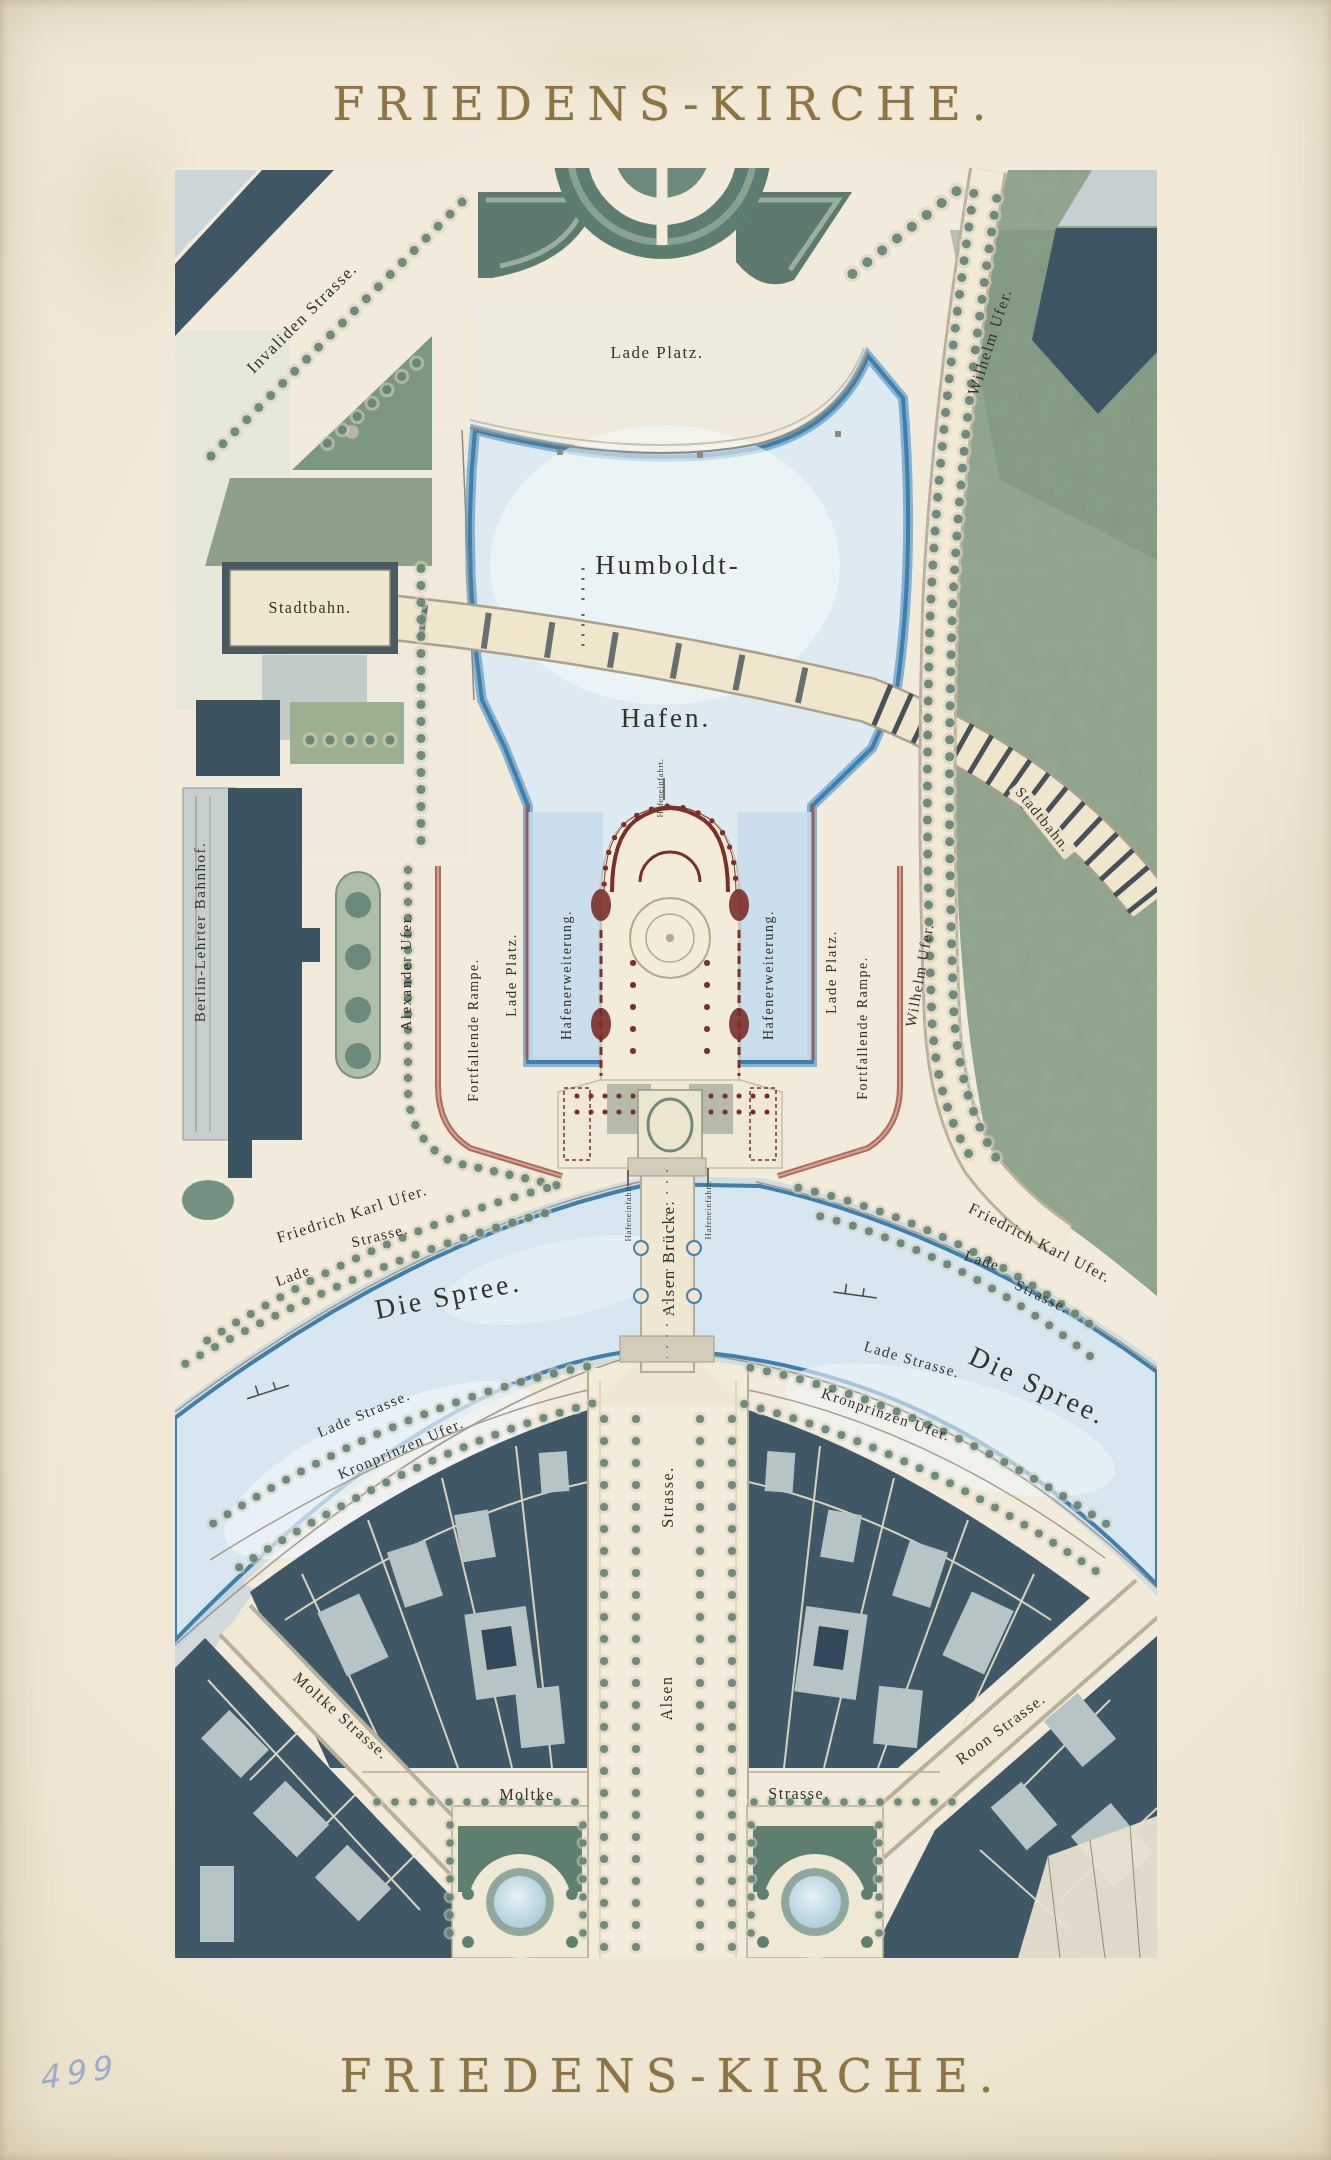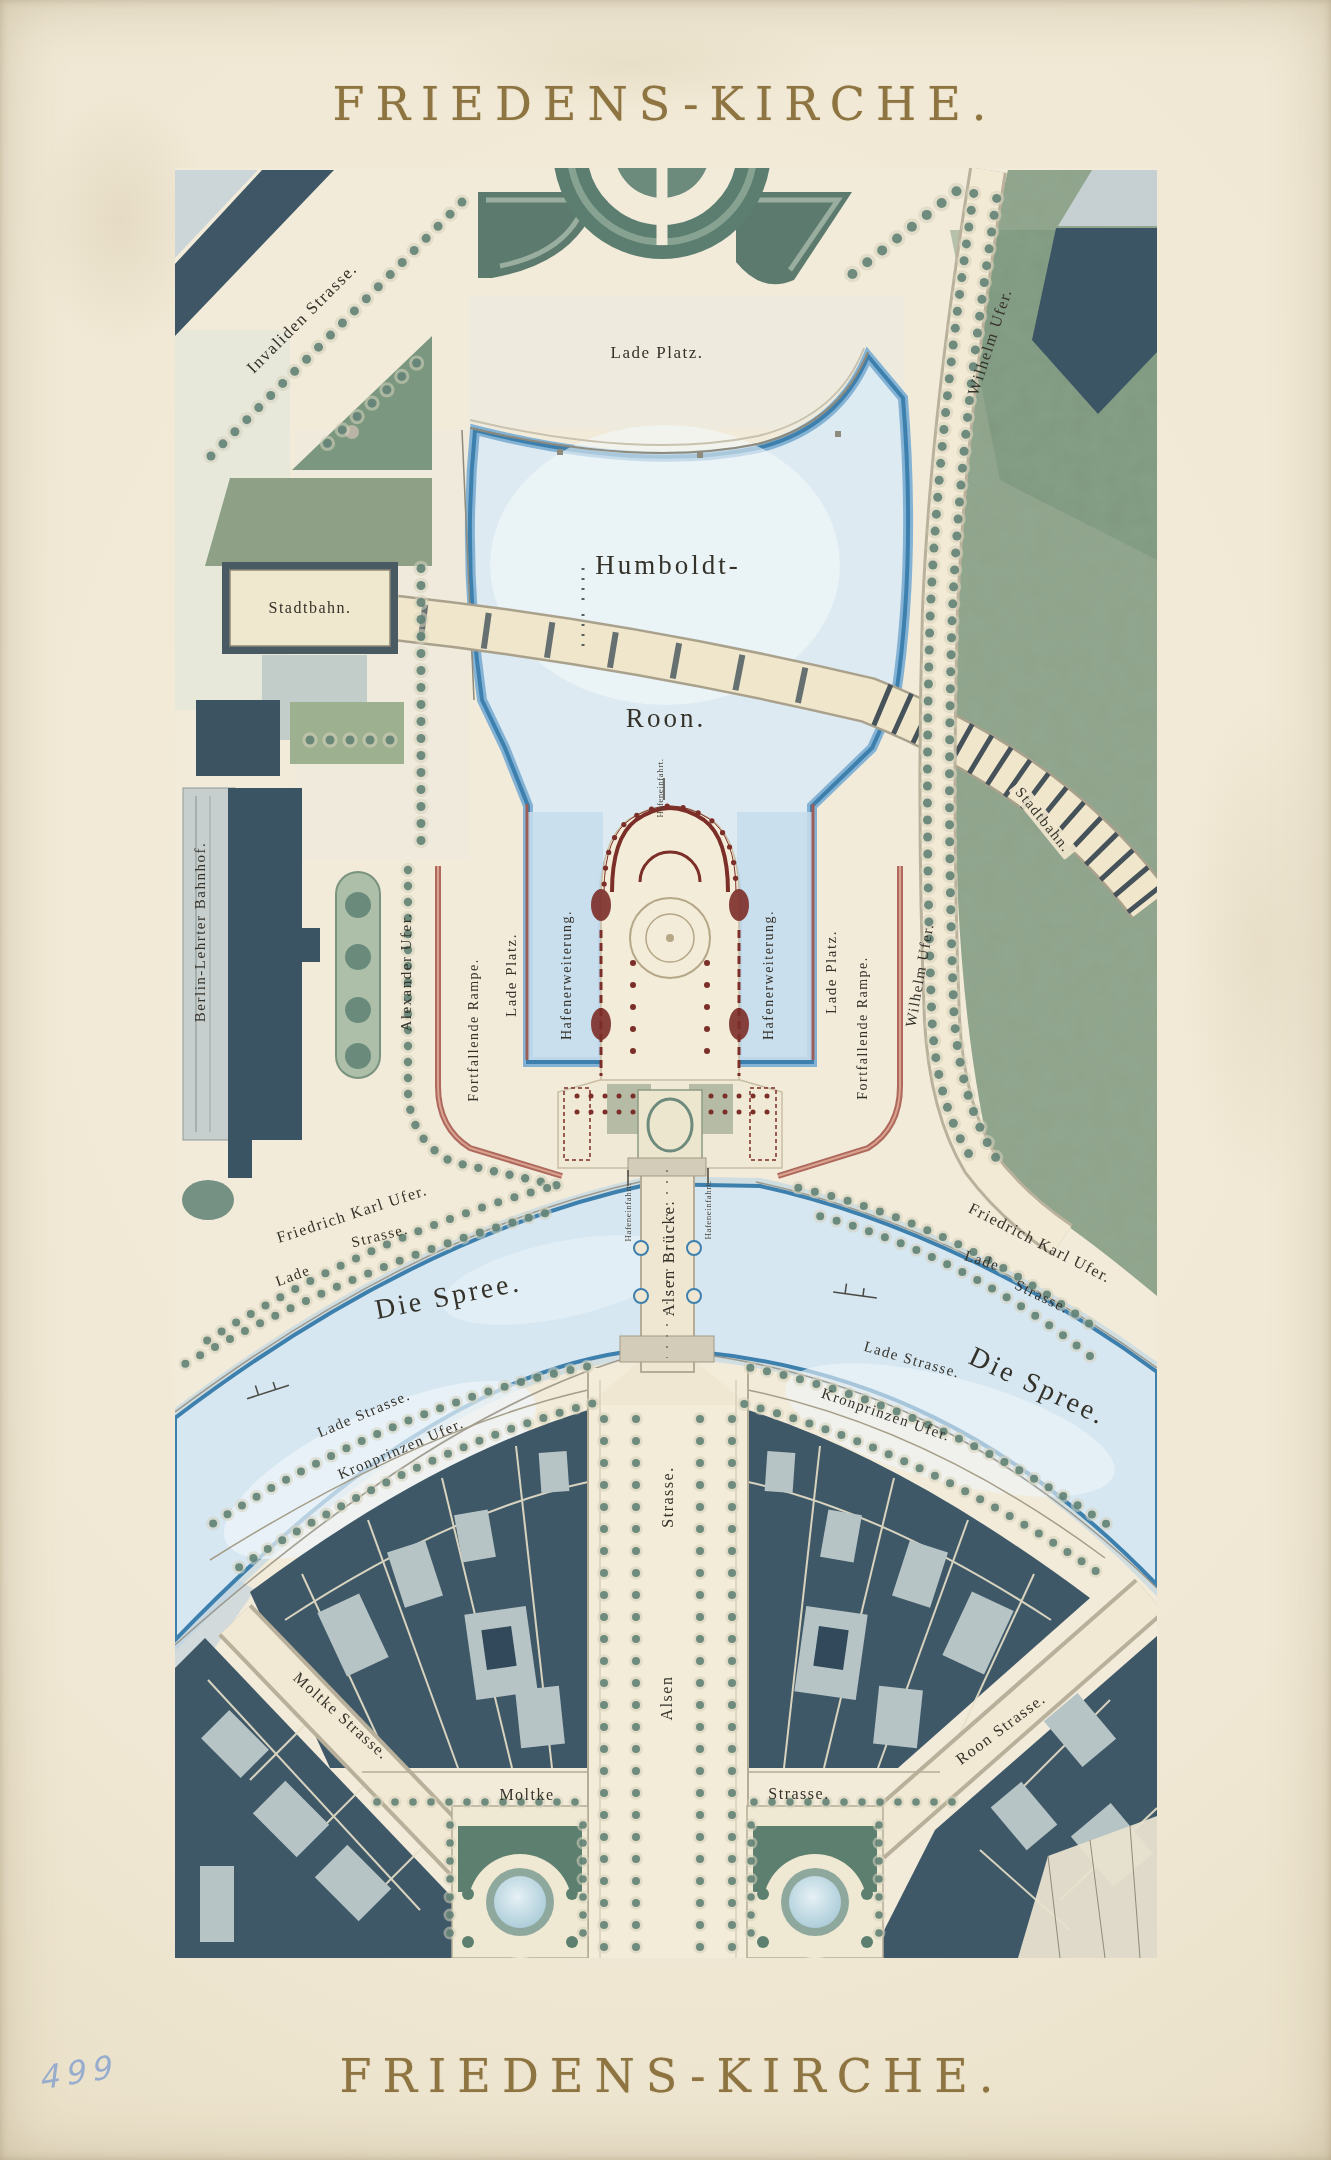--- a/index.html
+++ b/index.html
@@ -1527,21 +1527,21 @@
 
   <div class="title" style="left:665px;top:104px;font-size:46px;">FRIEDENS-KIRCHE.</div>
   <div class="title" style="left:672px;top:2076px;font-size:46px;">FRIEDENS-KIRCHE.</div>
   <div class="handnum" style="left:80px;top:2072px;font-size:32px;">499</div>
 
   <div class="lbl" style="left:302px;top:318px;font-size:17px;transform:translate(-50%,-50%) rotate(-45deg);">Invaliden Strasse.</div>
   <div class="lbl" style="left:657px;top:352px;font-size:17px;">Lade Platz.</div>
   <div class="lbl" style="left:990px;top:342px;font-size:16px;transform:translate(-50%,-50%) rotate(-72deg);">Wilhelm Ufer.</div>
   <div class="lbl" style="left:310px;top:608px;font-size:16px;">Stadtbahn.</div>
   <div class="lbl big" style="left:668px;top:545px;font-size:27px;margin-top:20px;">Humboldt-</div>
-  <div class="lbl big" style="left:666px;top:718px;font-size:27px;">Roon.</div>
+  <div class="lbl big" style="left:666px;top:718px;font-size:27px;">Hafen.</div>
   <div class="lbl bgpaper" style="left:1043px;top:820px;font-size:15px;transform:translate(-50%,-50%) rotate(51deg);">Stadtbahn.</div>
   <div class="lbl" style="left:200px;top:932px;font-size:15px;transform:translate(-50%,-50%) rotate(-90deg);">Berlin-Lehrter Bahnhof.</div>
   <div class="lbl" style="left:406px;top:972px;font-size:15px;transform:translate(-50%,-50%) rotate(-90deg);">Alexander Ufer.</div>
   <div class="lbl" style="left:474px;top:1030px;font-size:14px;transform:translate(-50%,-50%) rotate(-90deg);">Fortfallende Rampe.</div>
   <div class="lbl" style="left:511px;top:975px;font-size:15px;transform:translate(-50%,-50%) rotate(-90deg);">Lade Platz.</div>
   <div class="lbl" style="left:567px;top:975px;font-size:14px;transform:translate(-50%,-50%) rotate(-90deg);">Hafenerweiterung.</div>
   <div class="lbl" style="left:769px;top:975px;font-size:14px;transform:translate(-50%,-50%) rotate(-90deg);">Hafenerweiterung.</div>
   <div class="lbl" style="left:831px;top:972px;font-size:15px;transform:translate(-50%,-50%) rotate(-90deg);">Lade Platz.</div>
   <div class="lbl" style="left:863px;top:1028px;font-size:14px;transform:translate(-50%,-50%) rotate(-90deg);">Fortfallende Rampe.</div>
   <div class="lbl" style="left:920px;top:975px;font-size:15px;transform:translate(-50%,-50%) rotate(-80deg);">Wilhelm Ufer.</div>

